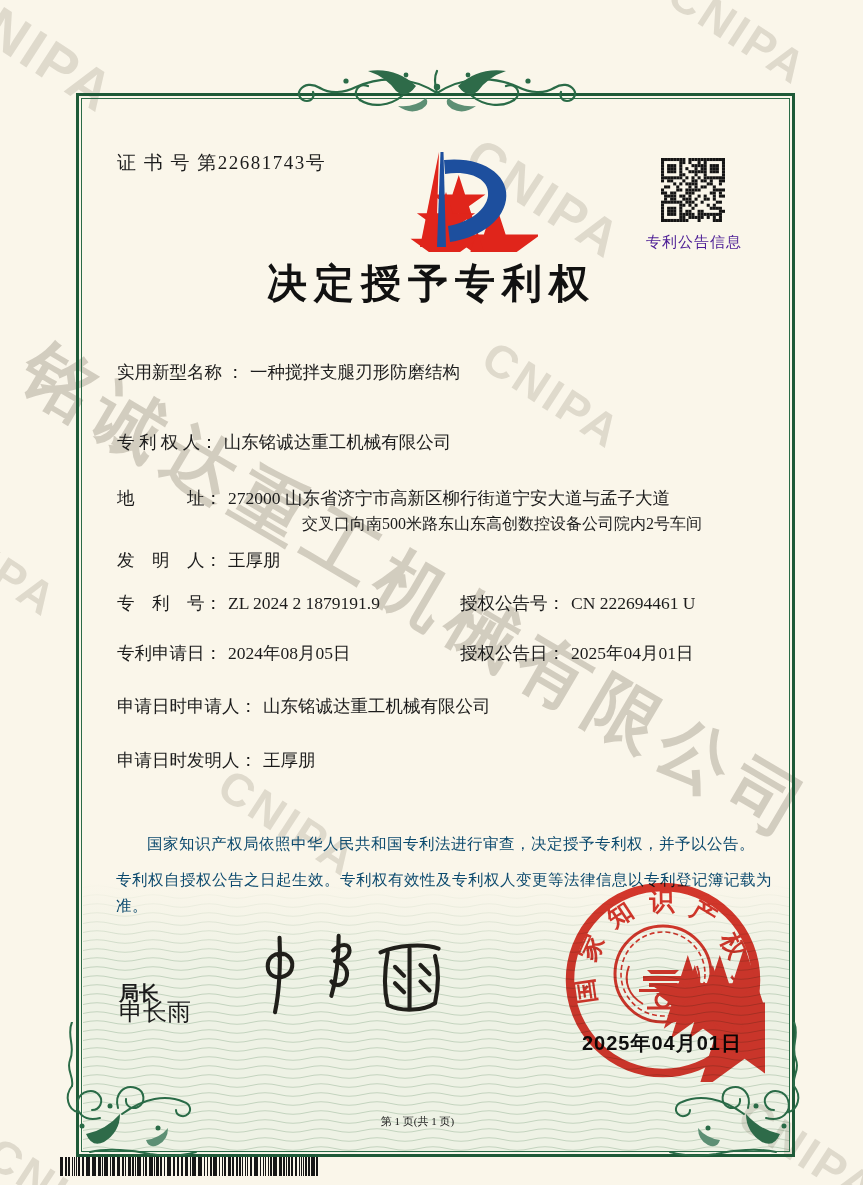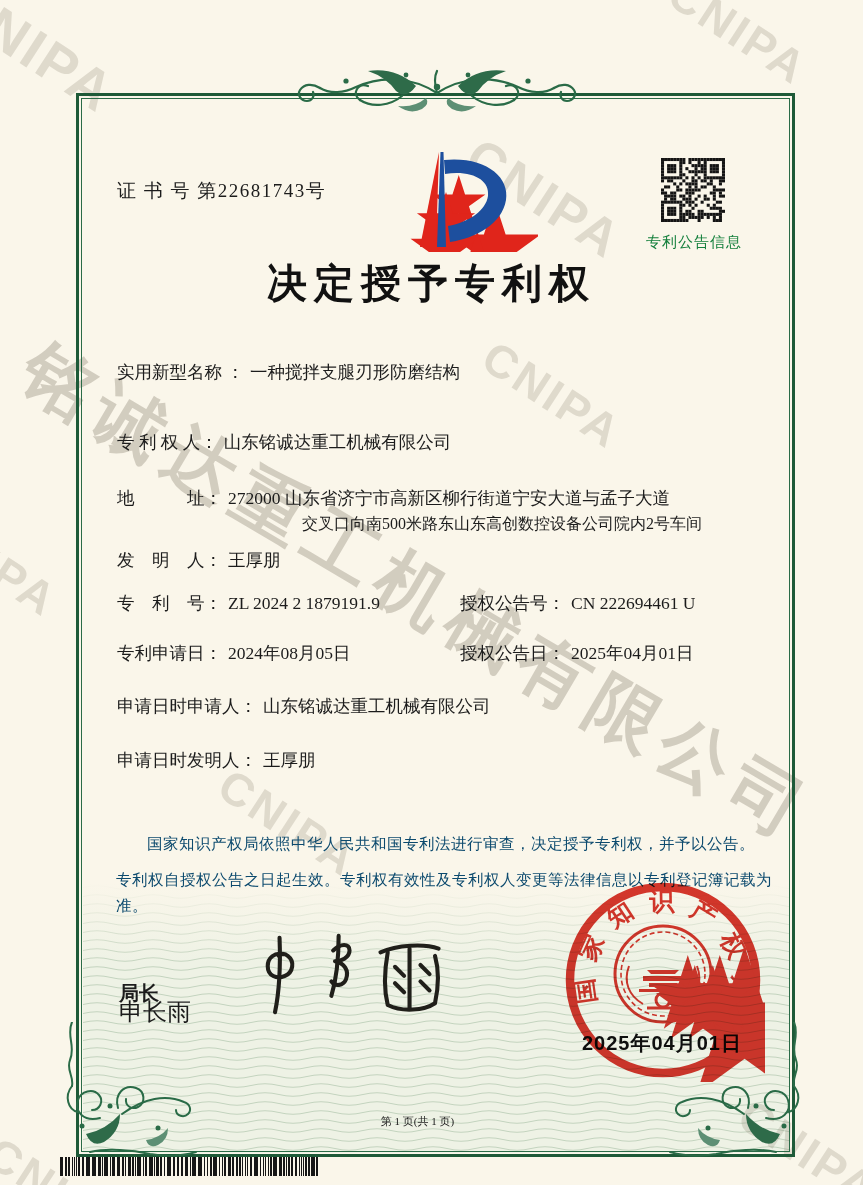--- a/index.html
+++ b/index.html
@@ -13,25 +13,25 @@
   .wm-cnipa{position:absolute;font-family:"Liberation Sans","DejaVu Sans",sans-serif;font-weight:bold;
       font-size:46px;letter-spacing:3px;color:rgba(128,118,102,0.22);transform:rotate(33deg);
       transform-origin:left top;white-space:nowrap;z-index:1;}
 
   
   .frame{position:absolute;left:76px;top:93px;width:713px;height:1058px;border:3px solid #1e5a38;z-index:3;}
   .frame-inner{position:absolute;left:2px;top:2px;right:2px;bottom:2px;border:1px solid #2a6b47;}
   .waves{position:absolute;left:83px;top:883px;width:706px;height:270px;z-index:0;}
 
   
-  .cert-no{position:absolute;left:117px;top:150px;font-size:19px;letter-spacing:1.5px;z-index:4;margin-top:28px;}
+  .cert-no{position:absolute;left:117px;top:150px;font-size:19px;letter-spacing:1.5px;z-index:4;}
   .logo{position:absolute;left:368px;top:150px;z-index:4;}
   .qr{position:absolute;left:661px;top:158px;z-index:4;}
   .qr-label{position:absolute;left:636px;top:233px;width:116px;text-align:center;font-size:15px;
-      color:#15803d;letter-spacing:1px;z-index:4;}
+      color:#4c1d95;letter-spacing:1px;z-index:4;}
   .title{position:absolute;left:0;top:256px;width:863px;text-align:center;font-size:40px;font-weight:bold;
       letter-spacing:7px;color:#111;z-index:4;}
 
   
   .row{position:absolute;left:117px;width:670px;font-size:17.5px;z-index:4;white-space:nowrap;}
   .row .lbl{margin-right:6px;}
   .col2{position:absolute;left:343px;top:0;}
   .addr2{position:absolute;left:222px;width:560px;font-size:16px;z-index:4;white-space:nowrap;text-align:center;}
 
   .statement{position:absolute;left:116px;width:658px;font-size:15.5px;line-height:26px;color:#0c4a6e;

